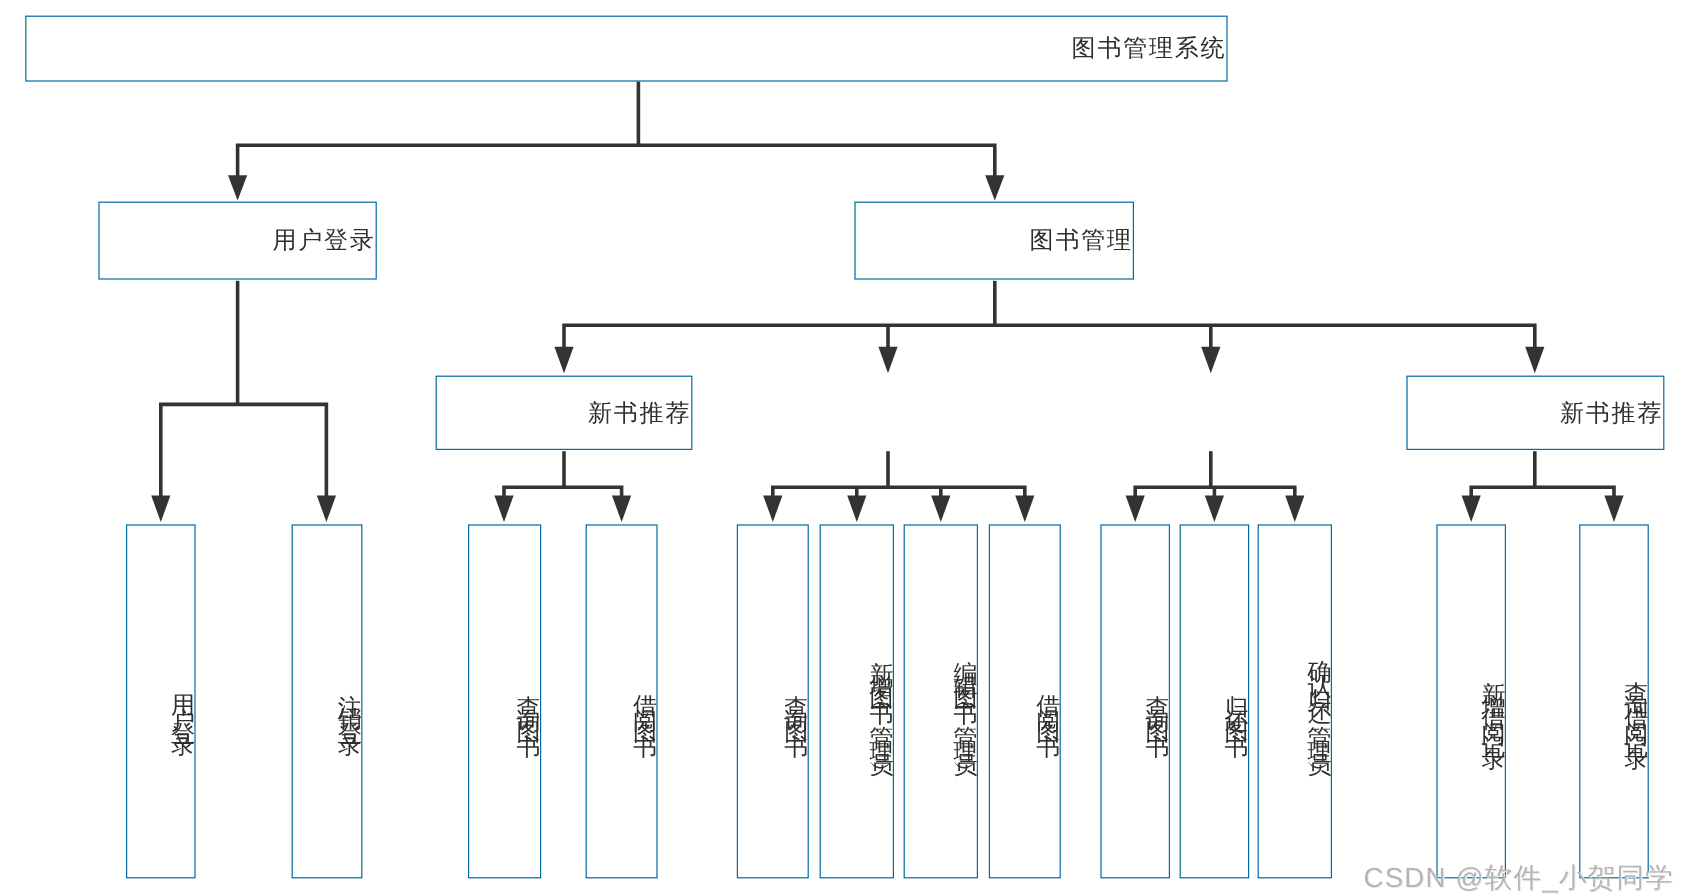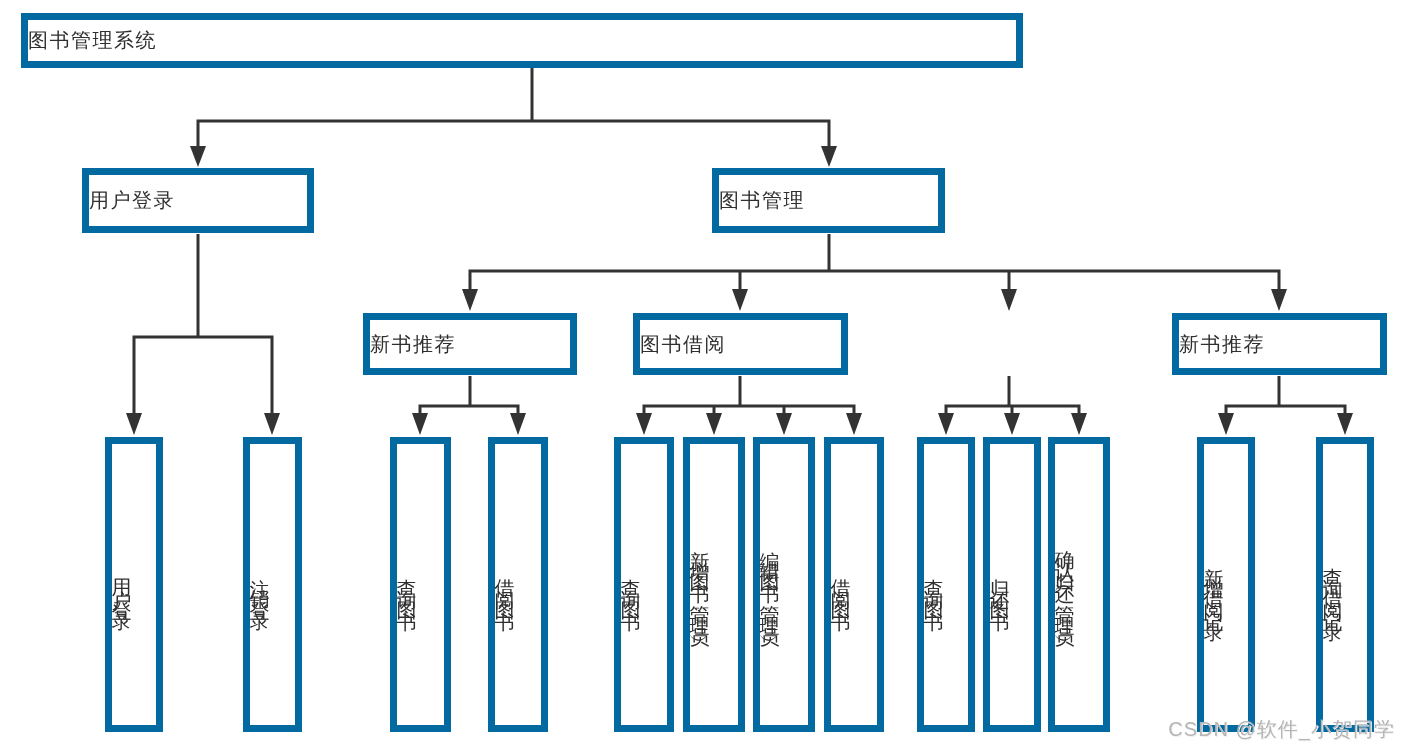--- a/index.html
+++ b/index.html
@@ -8,45 +8,45 @@
     width: 1405px;
     height: 747px;
     background: #ffffff;
     font-family: "Liberation Sans", "DejaVu Sans", sans-serif;
     overflow: hidden;
   }
   svg.connectors { position: absolute; left: 0; top: 0; }
   .node {
     position: absolute;
     background: #ffffff;
-    border: 7px solid #0369a1;
+    border: 1px solid #0369a1;
     box-sizing: border-box;
     display: flex;
     align-items: center;
-    justify-content: flex-start;
+    justify-content: flex-end;
     color: #2f2f2f;
   }
   .h-node span {
     font-size: 20px;
     letter-spacing: 1.5px;
     white-space: nowrap;
   }
   .leaf span {
     writing-mode: vertical-rl;
     text-orientation: mixed;
     font-size: 20px;
     letter-spacing: 11px;
     line-height: 1;
     white-space: nowrap;
   }
   .watermark {
     position: absolute;
     top: 716px;
     right: 10px;
-    font-size: 20px;
+    font-size: 23px;
     color: #b5b5b5;
     letter-spacing: 1px;
     text-shadow: 1px 1px 0 #efefef;
     white-space: nowrap;
     z-index: 5;
   }
 </style>
 </head>
 <body>
 
@@ -104,23 +104,20 @@
   <div class="node h-node" style="left:82px; top:168px; width:232px; height:65px;">
     <span>用户登录</span>
   </div>
   <div class="node h-node" style="left:363px; top:313px; width:214px; height:62px;">
     <span>新书推荐</span>
   </div>
 
   <div class="node h-node" style="left:712px; top:168px; width:233px; height:65px;">
     <span>图书管理</span>
   </div>
-  <div class="node h-node" style="left:633px; top:313px; width:215px; height:62px;">
-    <span>图书借阅</span>
-  </div>
   <div class="node h-node" style="left:1172px; top:313px; width:215px; height:62px;">
     <span>新书推荐</span>
   </div>
 
   <div class="node leaf" style="left:105px; top:437px; width:58px; height:295px;">
     <span>用户登录</span>
   </div>
   <div class="node leaf" style="left:243px; top:437px; width:59px; height:295px;">
     <span>注销登录</span>
   </div>

